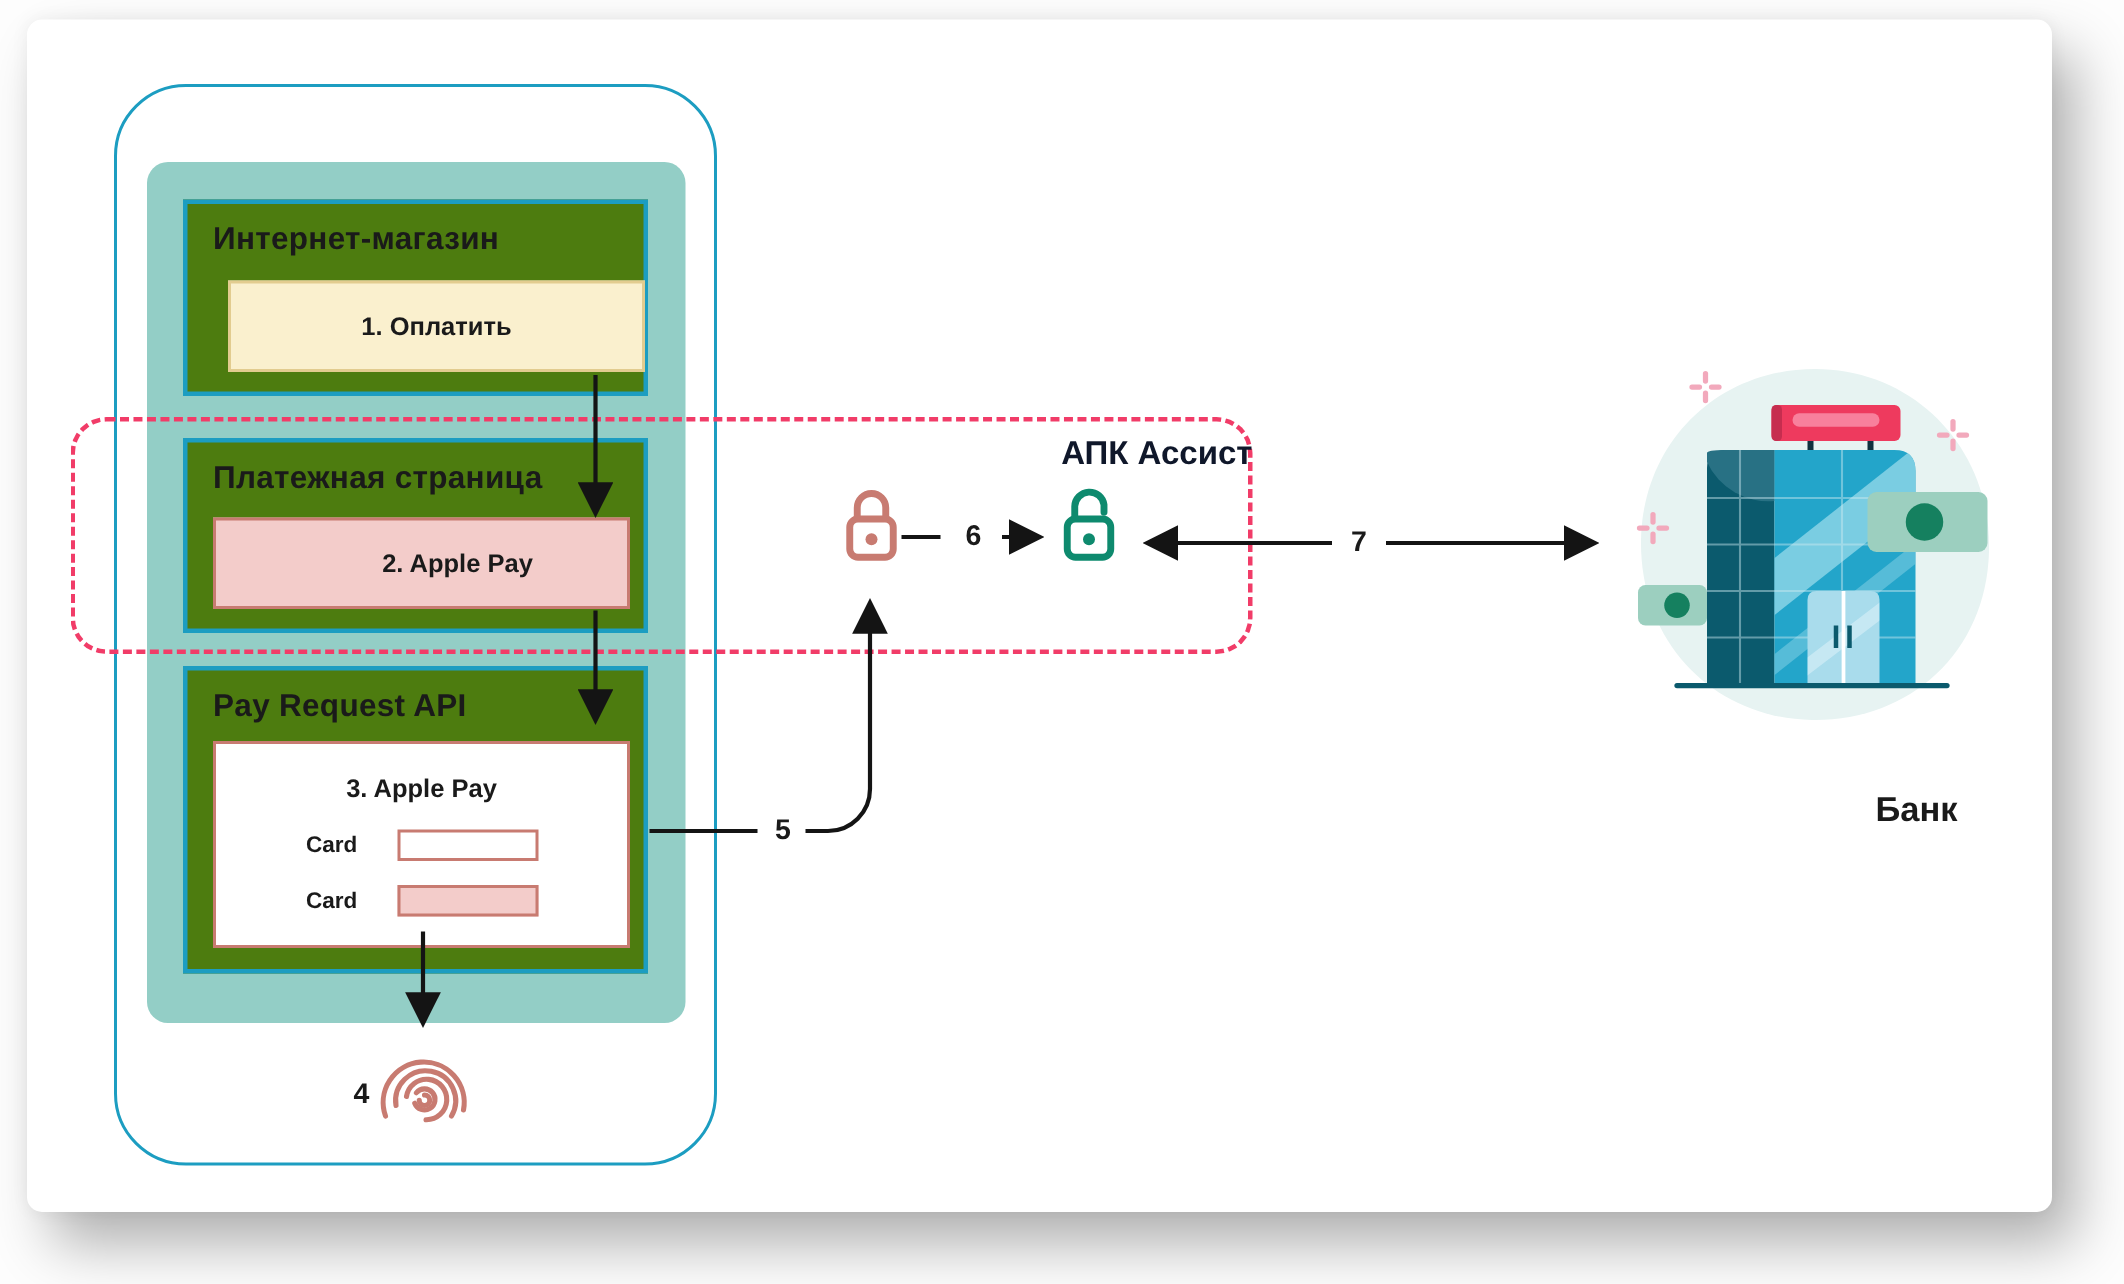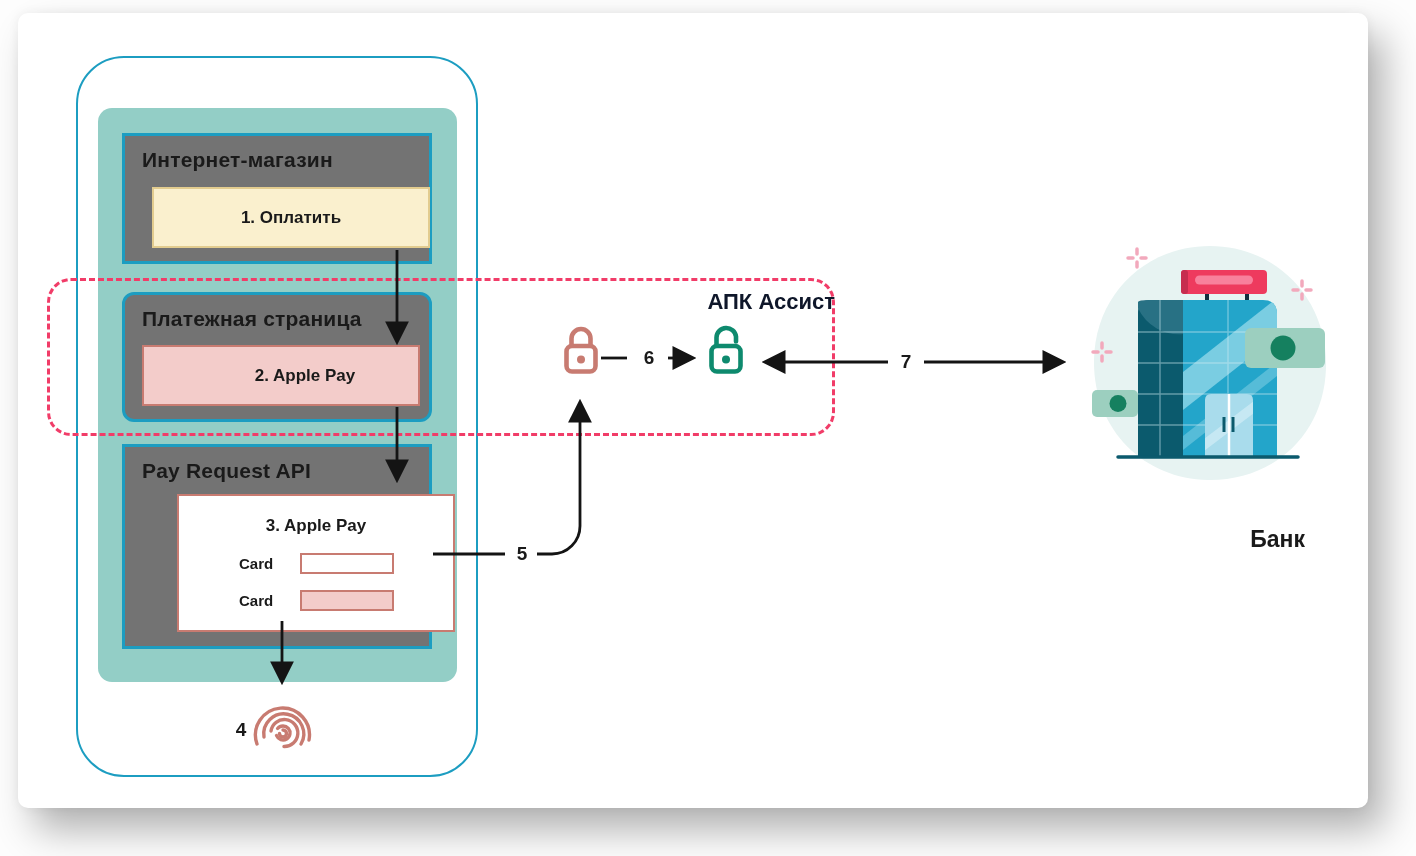--- a/index.html
+++ b/index.html
@@ -5,34 +5,34 @@
   html,body{margin:0;padding:0;background:#fdfdfd;}
   .stage{position:relative;width:1416px;height:856px;overflow:hidden;
          font-family:"Liberation Sans", sans-serif;color:#1a1a1a;}
   .card{position:absolute;left:18px;top:13px;width:1350px;height:795px;background:#ffffff;
         border-radius:10px;box-shadow:16px 22px 38px rgba(0,0,0,.30), 0 0 12px rgba(0,0,0,.06);}
   
   .phone{position:absolute;left:76px;top:56px;width:402px;height:721px;
          border:2.5px solid #1c9dc1;border-radius:48px;background:#ffffff;box-sizing:border-box;}
   .teal-panel{position:absolute;left:98px;top:108px;width:359px;height:574px;
               background:#93cec6;border-radius:14px;}
-  .wbox{position:absolute;left:122px;width:310px;background:#737373;
+  .wbox{position:absolute;left:122px;width:310px;background:#4d7c0f;
         border:3px solid #1c9dc1;box-sizing:border-box;}
   .wbox.shop{top:133px;height:131px;}
-  .wbox.pay{top:292px;height:130px;border-radius:12px;}
+  .wbox.pay{top:292px;height:130px;}
   .wbox.api{top:444px;height:205px;}
   .panel-title{position:absolute;left:17px;top:12px;font-size:21px;font-weight:bold;
                letter-spacing:.2px;white-space:nowrap;}
   .btn{position:absolute;left:17px;width:278px;height:61px;box-sizing:border-box;
        display:flex;align-items:center;justify-content:center;
        font-size:17px;font-weight:bold;}
   .btn.yellow{top:51px;background:#faf0ce;border:2.5px solid #e2cc8f;margin-left:10px;}
   .btn.pinkbtn{top:50px;background:#f3ccca;border:2.5px solid #c87b71;padding-left:48px;}
   .sheet{position:absolute;left:17px;top:47px;width:278px;height:138px;box-sizing:border-box;
-         background:#ffffff;border:2.5px solid #c87b71;margin-left:35px;}
+         background:#ffffff;border:2.5px solid #c87b71;}
   .sheet-title{position:absolute;left:0;top:20px;width:100%;text-align:center;
                font-size:17px;font-weight:bold;}
   .card-row{position:absolute;left:0;width:100%;height:21px;}
   .card-row .lbl{position:absolute;left:60px;width:45px;font-size:15px;font-weight:bold;
                  line-height:21px;}
   .card-row .field{position:absolute;left:121px;top:0;width:94px;height:21px;box-sizing:border-box;
                    border:2.5px solid #c87b71;background:#ffffff;}
   .card-row .field.filled{background:#f3ccca;}
   
   .assist-zone{position:absolute;left:47px;top:278px;width:788px;height:158px;box-sizing:border-box;

